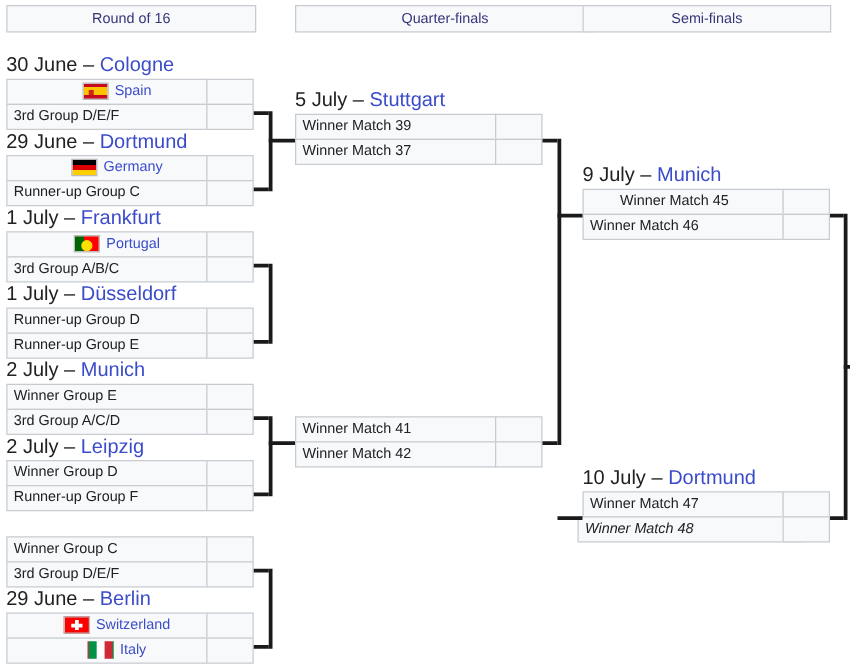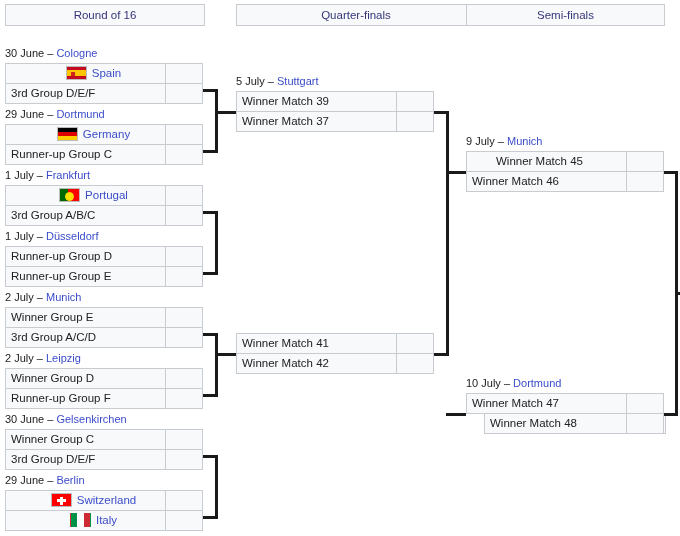--- a/index.html
+++ b/index.html
@@ -37,21 +37,21 @@
     line-height: 20px;
     text-align: center;
     white-space: nowrap;
   }
 
   
   .match-caption {
     position: absolute;
     height: 20px;
     line-height: 20px;
-    font-size: 11px;
+    font-size: 16px;
     color: #202122;
     white-space: nowrap;
   }
   .match-caption .venue { color: #3b4cca; }
 
   
   .team-cell, .score-cell {
     position: absolute;
     height: 21px;
     box-sizing: border-box;
@@ -166,21 +166,20 @@
     <div class="match-caption" style="left: 5px; top: 287px;"><span class="date">2 July</span><span class="sep"> – </span><span class="venue">Munich</span></div>
     <div class="team-cell" style="left: 5px; top: 307px; width: 161px;"><span class="team-name">Winner Group E</span></div>
     <div class="score-cell" style="left: 165px; top: 307px; width: 38px;"></div>
     <div class="team-cell" style="left: 5px; top: 327px; width: 161px;"><span class="team-name">3rd Group A/C/D</span></div>
     <div class="score-cell" style="left: 165px; top: 327px; width: 38px;"></div>
     <div class="match-caption" style="left: 5px; top: 348px;"><span class="date">2 July</span><span class="sep"> – </span><span class="venue">Leipzig</span></div>
     <div class="team-cell" style="left: 5px; top: 368px; width: 161px;"><span class="team-name">Winner Group D</span></div>
     <div class="score-cell" style="left: 165px; top: 368px; width: 38px;"></div>
     <div class="team-cell" style="left: 5px; top: 388px; width: 161px;"><span class="team-name">Runner-up Group F</span></div>
     <div class="score-cell" style="left: 165px; top: 388px; width: 38px;"></div>
-    <div class="match-caption" style="left: 5px; top: 409px;"><span class="date">30 June</span><span class="sep"> – </span><span class="venue">Gelsenkirchen</span></div>
     <div class="team-cell" style="left: 5px; top: 429px; width: 161px;"><span class="team-name">Winner Group C</span></div>
     <div class="score-cell" style="left: 165px; top: 429px; width: 38px;"></div>
     <div class="team-cell" style="left: 5px; top: 449px; width: 161px;"><span class="team-name">3rd Group D/E/F</span></div>
     <div class="score-cell" style="left: 165px; top: 449px; width: 38px;"></div>
     <div class="match-caption" style="left: 5px; top: 470px;"><span class="date">29 June</span><span class="sep"> – </span><span class="venue">Berlin</span></div>
     <div class="team-cell with-flag" style="left: 5px; top: 490px; width: 161px;"><span class="flag flag-ch"></span><span class="team-name linked">Switzerland</span></div>
     <div class="score-cell" style="left: 165px; top: 490px; width: 38px;"></div>
     <div class="team-cell with-flag" style="left: 5px; top: 510px; width: 161px;"><span class="flag flag-it"></span><span class="team-name linked">Italy</span></div>
     <div class="score-cell" style="left: 165px; top: 510px; width: 38px;"></div>
     <div class="match-caption" style="left: 236px; top: 71px;"><span class="date">5 July</span><span class="sep"> – </span><span class="venue">Stuttgart</span></div>
@@ -193,21 +192,21 @@
     <div class="team-cell" style="left: 236px; top: 353px; width: 161px;"><span class="team-name">Winner Match 42</span></div>
     <div class="score-cell" style="left: 396px; top: 353px; width: 38px;"></div>
     <div class="match-caption" style="left: 466px; top: 131px;"><span class="date">9 July</span><span class="sep"> – </span><span class="venue">Munich</span></div>
     <div class="team-cell" style="left: 466px; top: 151px; width: 161px; padding-left: 29px;"><span class="team-name">Winner Match 45</span></div>
     <div class="score-cell" style="left: 626px; top: 151px; width: 38px;"></div>
     <div class="team-cell" style="left: 466px; top: 171px; width: 161px;"><span class="team-name">Winner Match 46</span></div>
     <div class="score-cell" style="left: 626px; top: 171px; width: 38px;"></div>
     <div class="match-caption" style="left: 466px; top: 373px;"><span class="date">10 July</span><span class="sep"> – </span><span class="venue">Dortmund</span></div>
     <div class="team-cell" style="left: 466px; top: 393px; width: 161px;"><span class="team-name">Winner Match 47</span></div>
     <div class="score-cell" style="left: 626px; top: 393px; width: 38px;"></div>
-    <div class="team-cell" style="left: 484px; top: 413px; width: 182px;"><span class="team-name">Winner Match 48</span></div>
+    <div class="team-cell" style="left: 462px; top: 413px; width: 182px; font-style: italic;"><span class="team-name">Winner Match 48</span></div>
     <div class="score-cell" style="left: 626px; top: 413px; width: 38px;"></div>
     <div class="conn-v" style="left: 215px; top: 89px; height: 64px;"></div>
     <div class="conn-h" style="left: 203px; top: 89px; width: 12px;"></div>
     <div class="conn-h" style="left: 203px; top: 150px; width: 12px;"></div>
     <div class="conn-h" style="left: 215px; top: 111px; width: 21px;"></div>
     <div class="conn-v" style="left: 215px; top: 211px; height: 64px;"></div>
     <div class="conn-h" style="left: 203px; top: 211px; width: 12px;"></div>
     <div class="conn-h" style="left: 203px; top: 272px; width: 12px;"></div>
     <div class="conn-h" style="left: 215px; top: 353px; width: 21px;"></div>
     <div class="conn-v" style="left: 215px; top: 333px; height: 64px;"></div>

